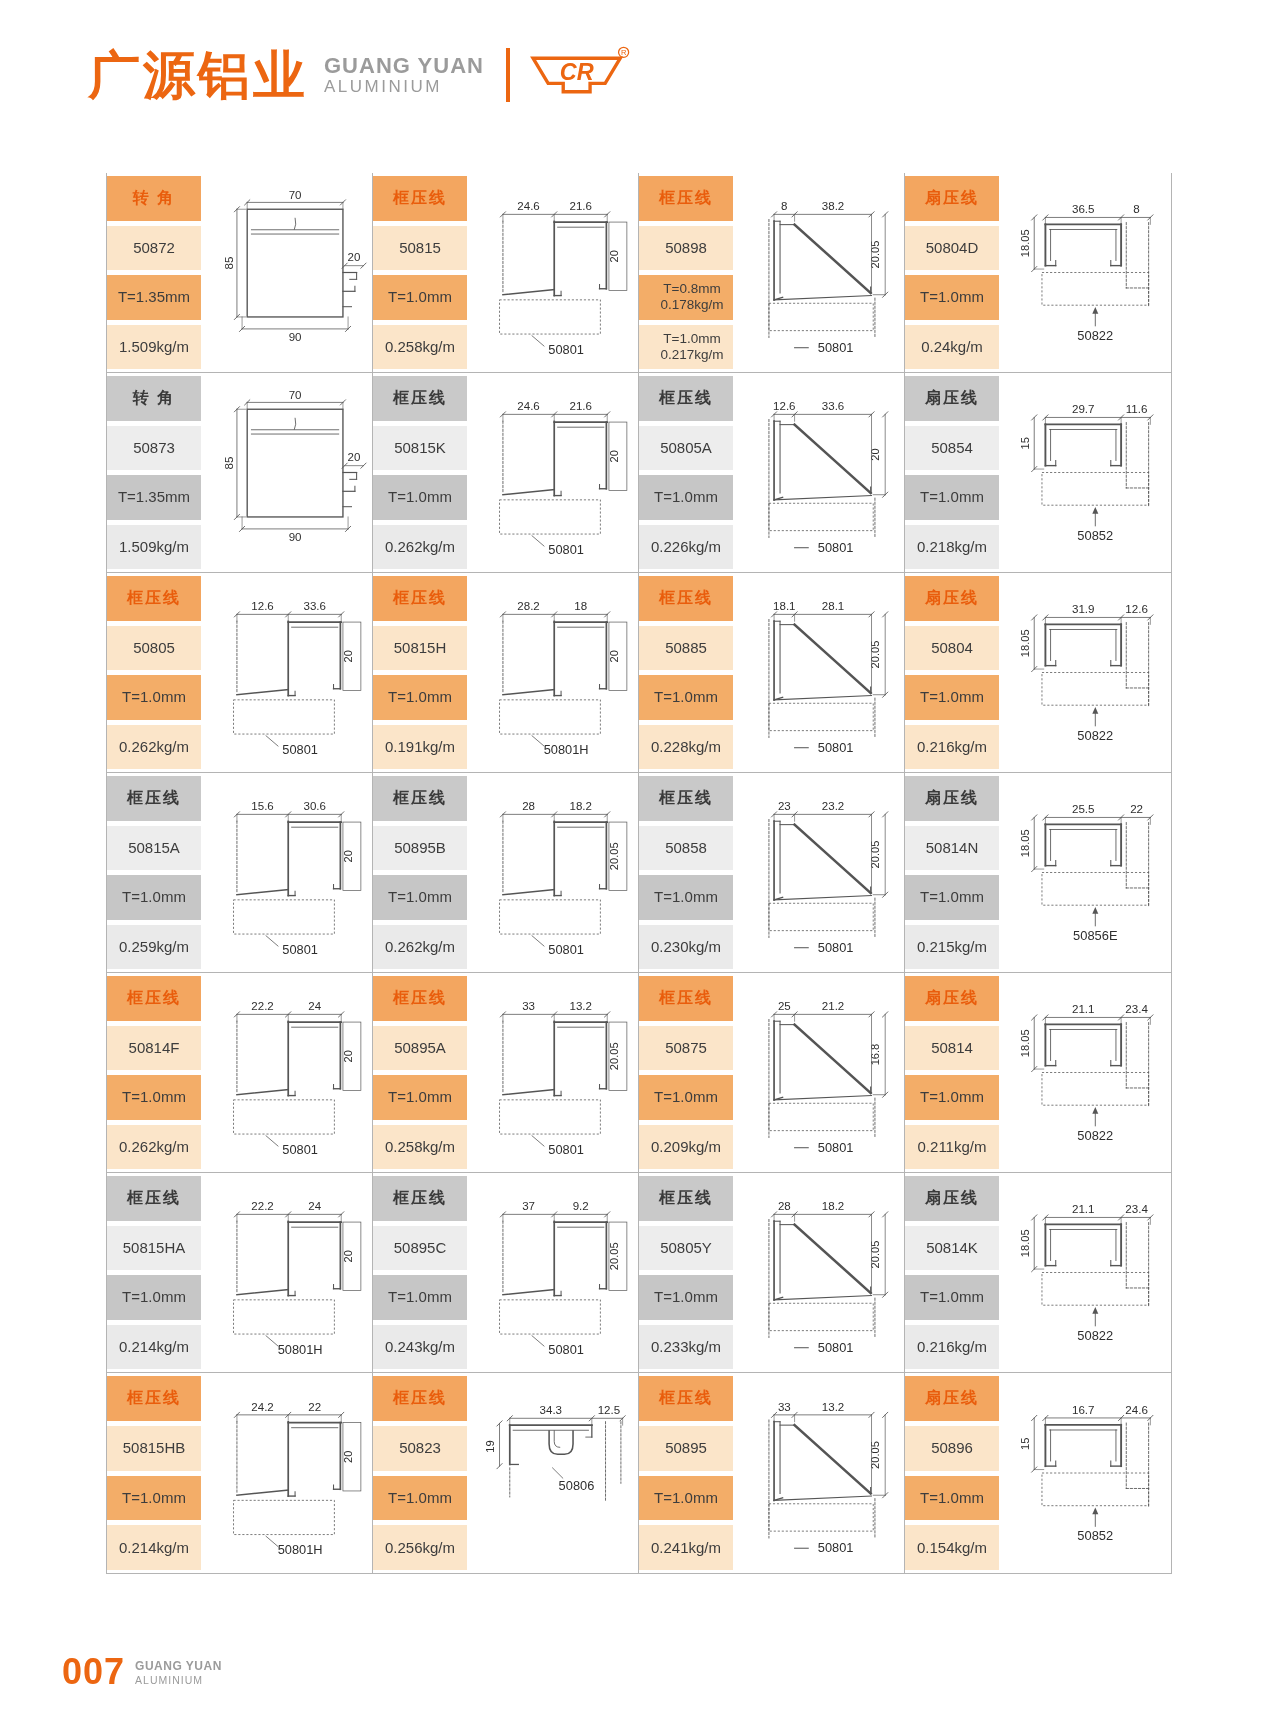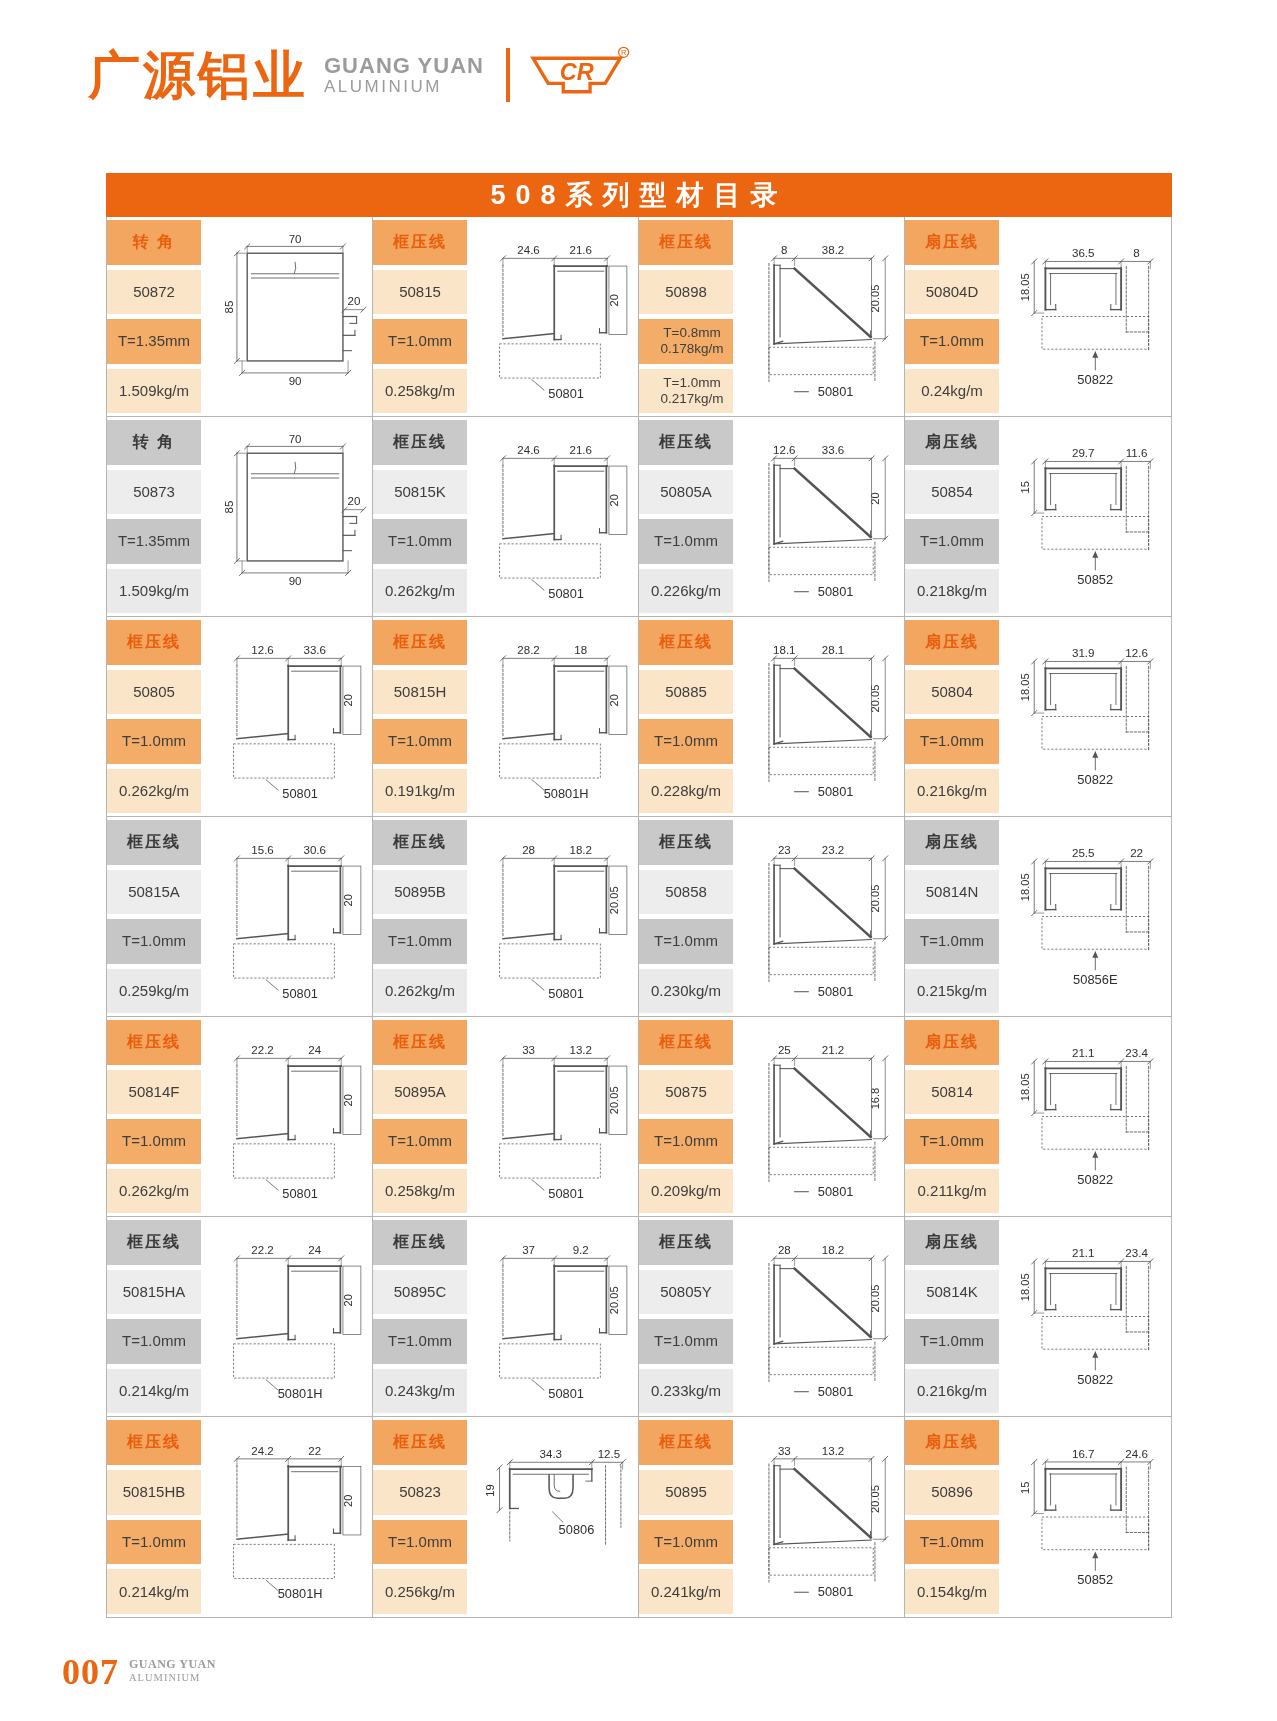--- a/index.html
+++ b/index.html
@@ -41,21 +41,21 @@
   .cell.o .s1{background:var(--orange-light-bg);}
   .cell.g .cat{background:var(--gray-header-bg);color:#3A3A3A;}
   .cell.g .code{background:var(--gray-light-bg);}
   .cell.g .s0{background:var(--gray-mid-bg);}
   .cell.g .s1{background:#EAEAEA;}
   .box.small{font-size:13.5px;padding-left:12px;}
   .draw{flex:1;position:relative;margin-left:12px;}
   .draw svg{position:absolute;inset:0;width:100%;height:100%;}
 
   
-  .ftr{position:absolute;left:62px;top:1656px;display:flex;align-items:flex-start;font-family:Liberation Serif, serif;}
+  .ftr{position:absolute;left:62px;top:1656px;display:flex;align-items:center;}
   .page-num{color:var(--accent);font-size:36px;font-weight:bold;line-height:0.9;letter-spacing:1px;}
   .ftr-brand{margin-left:10px;color:var(--logo-gray);line-height:1.15;margin-top:2px;}
   .ftr-brand .l1{font-size:12px;font-weight:bold;letter-spacing:0.5px;}
   .ftr-brand .l2{font-size:10.5px;letter-spacing:1px;}
   .note{position:absolute;left:440px;top:1731px;font-size:16.5px;color:#2E2E2E;letter-spacing:0.5px;}
 </style>
 </head>
 <body>
 
 <div class="hdr">
@@ -67,21 +67,20 @@
   <div class="hdr-divider"></div>
   <svg class="cr-logo" viewBox="0 0 124 72">
     <path d="M6,16 H110 L92,46 H74 V56 H42 V46 H24 Z" fill="none" stroke="#EC6611" stroke-width="4" stroke-linejoin="miter"></path>
     <text x="58" y="42" text-anchor="middle" font-size="28" font-weight="bold" font-style="italic" fill="#EC6611" font-family="Liberation Sans, sans-serif">CR</text>
     <circle cx="114" cy="9" r="6" fill="none" stroke="#EC6611" stroke-width="1.5"></circle>
     <text x="114" y="12.5" text-anchor="middle" font-size="9" fill="#EC6611" font-family="Liberation Sans, sans-serif">R</text>
   </svg>
 </div>
 
 <div class="catalog">
-  <div class="title-bar">508系列型材目录</div>
   <div class="grid" id="grid">
       <div class="cell o">
         <div class="info">
           <div class="box cat">转 角</div>
           <div class="box code">50872</div>
           <div class="box s0">
             <div>T=1.35mm</div>
           </div>
           <div class="box s1">
             <div>1.509kg/m</div>

